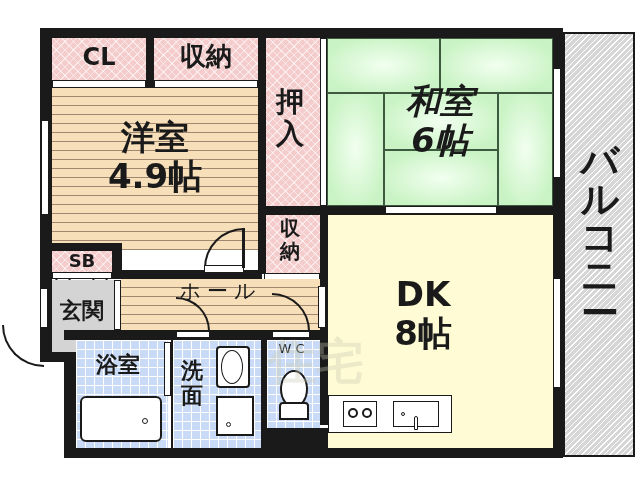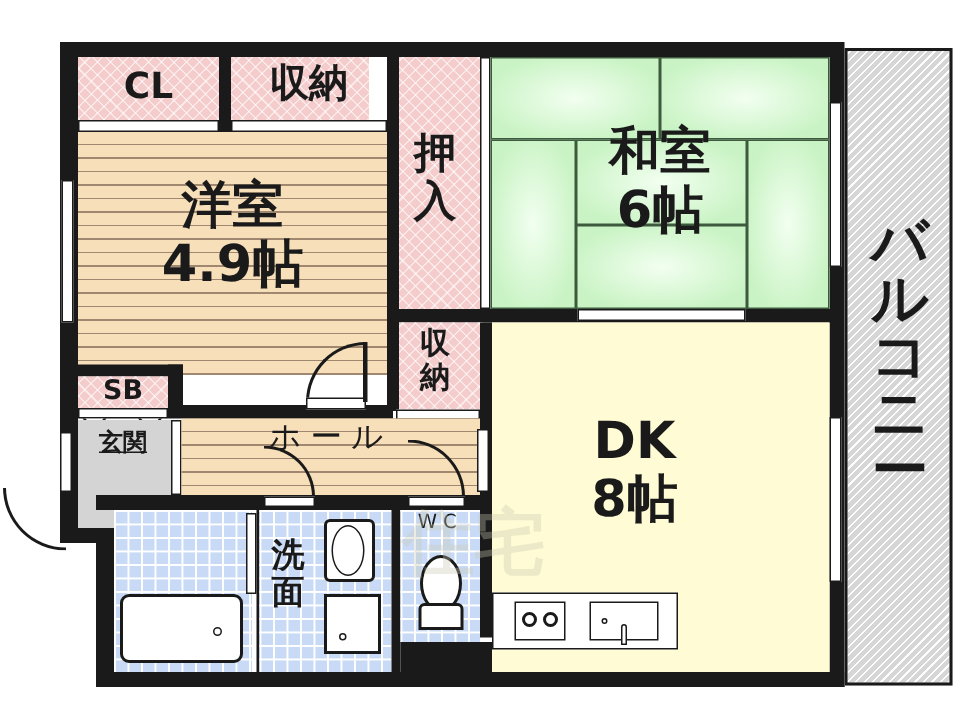--- a/index.html
+++ b/index.html
@@ -41,21 +41,21 @@
 <div class="abs wall" style="left:64px;top:448px;width:499px;height:10px;"></div>
 <div class="abs wall" style="left:64px;top:330px;width:12px;height:128px;"></div>
 <div class="abs wall" style="left:40px;top:280px;width:12px;height:80px;"></div>
 <div class="abs wall" style="left:40px;top:352px;width:36px;height:10px;"></div>
 
 <div class="abs pink" style="left:52px;top:38px;width:94px;height:42px;">
   <div class="abs label" style="left:0;top:6px;width:94px;font-size:24px;">CL</div>
 </div>
 <div class="abs wall" style="left:146px;top:38px;width:8px;height:50px;"></div>
 
-<div class="abs pink" style="left:154px;top:38px;width:92px;height:42px;">
+<div class="abs pink" style="left:154px;top:38px;width:104px;height:42px;">
   <div class="abs label" style="left:0;top:4px;width:104px;font-size:26px;">収納</div>
 </div>
 
 <div class="abs win" style="left:52px;top:80px;width:94px;height:8px;"></div>
 <div class="abs win" style="left:154px;top:80px;width:104px;height:8px;"></div>
 <div class="abs tri" style="left:56px;top:88px;"></div>
 <div class="abs tri" style="left:125px;top:88px;"></div>
 <div class="abs tri" style="left:160px;top:88px;"></div>
 <div class="abs tri" style="left:231px;top:88px;"></div>
 
@@ -73,21 +73,21 @@
 <div class="abs win" style="left:320px;top:38px;width:7px;height:168px;"></div>
 <div class="abs wall" style="left:258px;top:206px;width:300px;height:9px;"></div>
 
 <div class="abs" style="left:327px;top:38px;width:226px;height:168px;background:#c9f3c4;">
   <div class="abs tatami" style="left:0;top:0;width:113px;height:55px;"></div>
   <div class="abs tatami" style="left:113px;top:0;width:113px;height:55px;"></div>
   <div class="abs tatami" style="left:0;top:55px;width:57px;height:113px;"></div>
   <div class="abs tatami" style="left:57px;top:55px;width:114px;height:57px;"></div>
   <div class="abs tatami" style="left:57px;top:112px;width:114px;height:56px;"></div>
   <div class="abs tatami" style="left:171px;top:55px;width:55px;height:113px;"></div>
-  <div class="abs label" style="left:30px;top:44px;width:166px;font-size:34px;">和室
+  <div class="abs label" style="left:30px;top:44px;width:166px;font-size:34px;font-style:italic;">和室
 6帖</div>
 </div>
 <div class="abs win" style="left:553px;top:68px;width:8px;height:110px;"></div>
 <div class="abs win" style="left:385px;top:206px;width:112px;height:8px;"></div>
 
 <div class="abs balcony" style="left:563px;top:32px;width:72px;height:425px;">
   <div class="abs label" style="left:10px;top:108px;width:50px;font-size:38px;line-height:1.0;">バ
 ル
 コ
 ニ
@@ -107,21 +107,21 @@
 <div class="abs wall" style="left:112px;top:243px;width:10px;height:30px;"></div>
 <div class="abs pink" style="left:52px;top:251px;width:60px;height:22px;">
   <div class="abs label" style="left:0;top:0;width:60px;font-size:18px;">SB</div>
 </div>
 <div class="abs win" style="left:52px;top:272px;width:60px;height:7px;"></div>
 <div class="abs tri" style="left:55px;top:279px;"></div>
 <div class="abs tri" style="left:92px;top:279px;"></div>
 <div class="abs wall" style="left:112px;top:270px;width:150px;height:9px;"></div>
 
 <div class="abs genkan" style="left:52px;top:280px;width:62px;height:72px;">
-  <div class="abs label" style="left:0;top:6px;width:60px;font-size:16px;text-decoration:underline;">玄関</div>
+  <div class="abs label" style="left:0;top:18px;width:60px;font-size:22px;">玄関</div>
 </div>
 <div class="abs win" style="left:114px;top:280px;width:7px;height:50px;"></div>
 <div class="abs swing" style="left:2px;top:283px;width:42px;height:42px;border-radius:42px 0 0 0;border-right:none;border-bottom:none;transform:rotate(-90deg);transform-origin:42px 42px;"></div>
 <div class="abs door-leaf" style="left:40px;top:288px;width:8px;height:40px;"></div>
 
 <div class="abs wood" style="left:121px;top:279px;width:199px;height:53px;">
   <div class="abs label" style="left:0;top:0;width:199px;font-size:21px;font-weight:normal;letter-spacing:6px;">ホール</div>
 </div>
 <div class="abs swing" style="left:204px;top:228px;width:40px;height:40px;border-radius:40px 0 0 0;border-right:none;border-bottom:none;"></div>
 <div class="abs door-leaf" style="left:204px;top:265px;width:40px;height:8px;"></div>
@@ -132,20 +132,21 @@
 <div class="abs swing" style="left:176px;top:297px;width:34px;height:34px;border-radius:0 34px 0 0;border-left:none;border-bottom:none;"></div>
 <div class="abs door-leaf" style="left:176px;top:331px;width:34px;height:7px;"></div>
 
 <div class="abs swing" style="left:272px;top:293px;width:38px;height:38px;border-radius:0 38px 0 0;border-left:none;border-bottom:none;"></div>
 <div class="abs door-leaf" style="left:272px;top:331px;width:38px;height:7px;"></div>
 
 <div class="abs swing" style="left:328px;top:286px;width:42px;height:42px;border-radius:0 42px 0 0;border-left:none;border-bottom:none;transform:scaleY(-1);"></div>
 <div class="abs door-leaf" style="left:318px;top:286px;width:8px;height:42px;"></div>
 
 <div class="abs tile" style="left:76px;top:340px;width:92px;height:108px;">
+  <div class="abs label" style="left:0;top:12px;width:84px;font-size:22px;">浴室</div>
   <div class="abs fixture" style="left:4px;top:56px;width:82px;height:46px;border-radius:6px;">
     <div class="abs" style="left:60px;top:20px;width:6px;height:6px;border:1.5px solid #1a1a1a;border-radius:50%;"></div>
   </div>
 </div>
 <div class="abs win" style="left:164px;top:342px;width:7px;height:54px;"></div>
 <div class="abs wall" style="left:171px;top:340px;width:2px;height:108px;"></div>
 
 <div class="abs tile" style="left:173px;top:340px;width:88px;height:108px;">
   <div class="abs label" style="left:4px;top:18px;width:30px;font-size:22px;">洗
 面</div>

